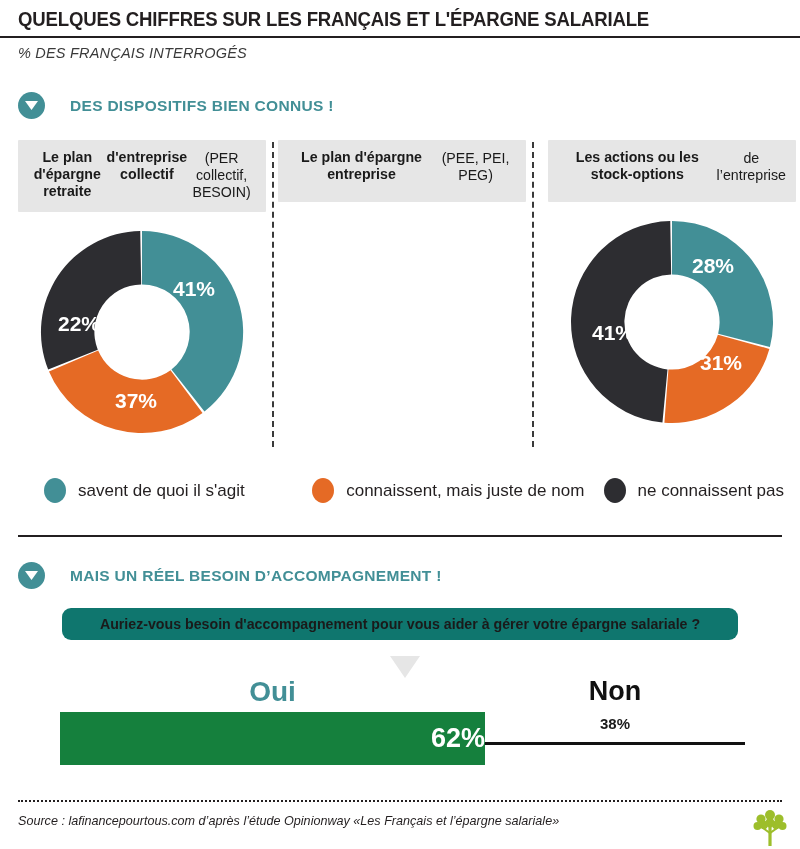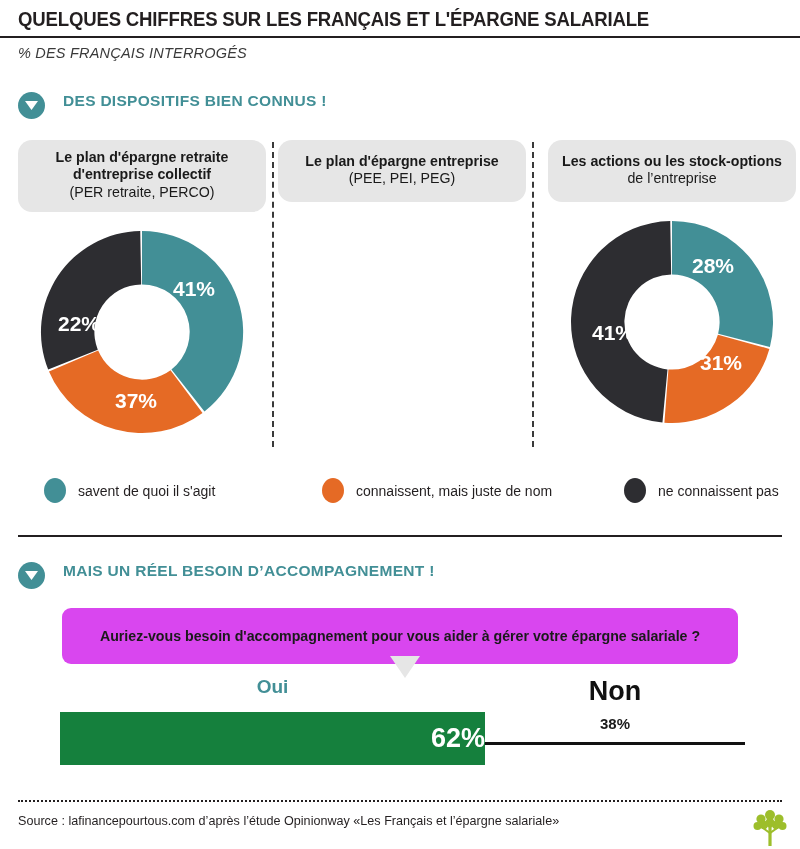--- a/index.html
+++ b/index.html
@@ -44,22 +44,22 @@
     font-size: 14.5px;
     font-style: italic;
     color: #3a3a3a;
     letter-spacing: 0.2px;
   }
 
   
   .section-head {
     position: absolute;
     display: flex;
-    align-items: flex-start;
-    gap: 18px;
+    align-items: center;
+    gap: 25px;
   }
   .chev-circle {
     width: 27px;
     height: 27px;
     border-radius: 50%;
     background: #428f96;
     display: flex;
     align-items: center;
     justify-content: center;
     flex: none;
@@ -74,27 +74,26 @@
   }
 
   
   .chart-col {
     position: absolute;
     top: 140px;
     width: 248px;
   }
   .chart-box {
     background: #e6e6e6;
-    border-radius: 14px;
+    border-radius: 1px;
     min-height: 62px;
     padding: 9px 10px 11px;
     box-sizing: border-box;
     text-align: center;
     display: flex;
-    flex-direction: column;
     justify-content: center;
   }
   .chart-box .bold-line {
     font-size: 14.2px;
     font-weight: bold;
     line-height: 1.18;
     color: #1a1a1a;
   }
   .chart-box .sub-line {
     font-size: 14.2px;
@@ -138,41 +137,41 @@
     align-items: center;
     gap: 12px;
   }
   .legend-dot {
     width: 22px;
     height: 25px;
     border-radius: 50%;
     flex: none;
   }
   .legend-text {
-    font-size: 14px;
+    font-size: 17px;
     color: #231f20;
     white-space: nowrap;
   }
 
   .hrule {
     position: absolute;
     left: 18px;
     width: 764px;
     height: 2px;
     background: #231f20;
   }
 
   
   .bubble {
     position: absolute;
     left: 62px;
     top: 608px;
     width: 676px;
-    height: 56px;
-    background: #d946ef;
+    height: 32px;
+    background: #0f766e;
     border-radius: 9px;
     display: flex;
     align-items: center;
     justify-content: center;
     box-sizing: border-box;
   }
   .bubble-text {
     font-size: 14.2px;
     font-weight: bold;
     color: #1a1a1a;
@@ -189,21 +188,21 @@
     border-top: 22px solid #e6e6e6;
   }
 
   
   .ans-oui-label {
     position: absolute;
     left: 60px;
     top: 676px;
     width: 425px;
     text-align: center;
-    font-size: 19px;
+    font-size: 28px;
     font-weight: bold;
     color: #428f96;
   }
   .ans-non-label {
     position: absolute;
     left: 485px;
     top: 676px;
     width: 260px;
     text-align: center;
     font-size: 27px;
@@ -252,20 +251,21 @@
     top: 800px;
     width: 764px;
     height: 0;
     border-top: 2px dotted #231f20;
   }
   .source {
     position: absolute;
     left: 18px;
     top: 814px;
     font-size: 12.6px;
+    font-style: italic;
     color: #231f20;
   }
   .logo {
     position: absolute;
     left: 752px;
     top: 808px;
     width: 36px;
     height: 38px;
   }
 </style>
@@ -282,21 +282,21 @@
         <polygon points="0,0 13,0 6.5,9" fill="#ffffff"></polygon>
       </svg>
   </span>
   <span class="section-label">DES DISPOSITIFS BIEN CONNUS !</span>
 </div>
 
 <div class="chart-col" style="left:18px;">
   <div class="chart-box">
     <div class="bold-line">Le plan d'épargne retraite</div>
     <div class="bold-line">d'entreprise collectif</div>
-    <div class="sub-line">(PER retraite, PERCO)</div>
+    <div class="sub-line">(PER collectif, BESOIN)</div>
   </div>
   <div class="donut-wrap">
     <svg class="donut" width="212" height="212" viewBox="0 0 212 212">
       <g transform="translate(106,106)">
         <path fill="#428f96" d="M 0 -101 A 101 101 0 0 1 62.46 79.49 L 29.44 37.47 A 47.6 47.6 0 0 0 0 -47.6 Z"></path>
         <path fill="#e56a25" d="M 60.53 80.95 A 101 101 0 0 1 -93.01 39.46 L -43.84 18.6 A 47.6 47.6 0 0 0 28.53 38.15 Z"></path>
         <path fill="#2d2d31" d="M -93.82 37.50 A 101 101 0 0 1 -1.75 -100.98 L -0.82 -47.59 A 47.6 47.6 0 0 0 -44.22 17.67 Z"></path>
         <text x="52" y="-36" text-anchor="middle">41%</text>
         <text x="-6" y="76" text-anchor="middle">37%</text>
         <text x="-63" y="-1" text-anchor="middle">22%</text>

